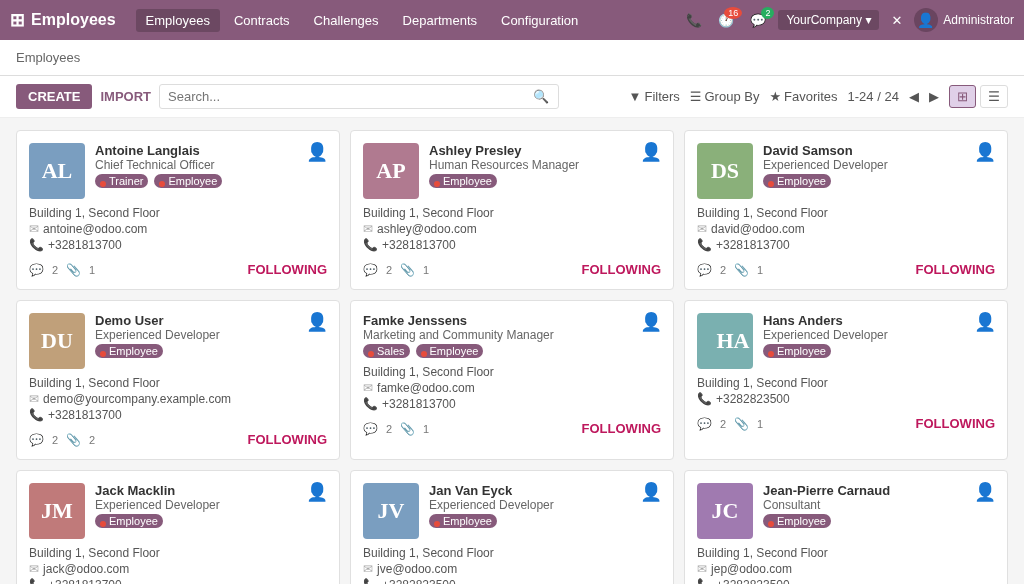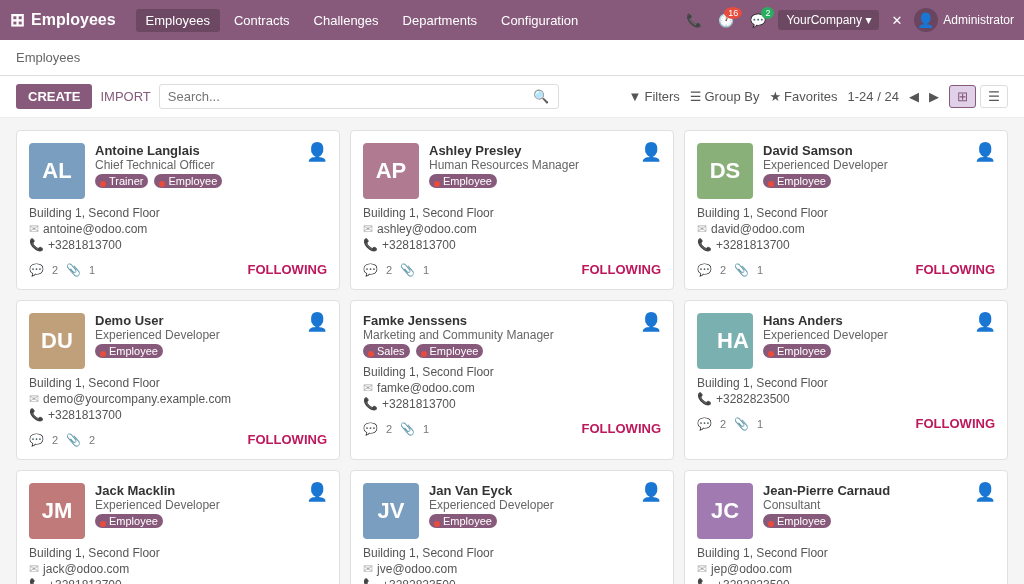--- a/index.html
+++ b/index.html
@@ -113,21 +113,21 @@
       cursor: pointer;
       font-size: 13px;
       font-weight: bold;
     }
     .btn-import {
       background: transparent;
       border: none;
       color: #875a7b;
       cursor: pointer;
       font-size: 13px;
-      font-weight: normal;
+      font-weight: bold;
       text-transform: uppercase;
     }
     .actionbar-right {
       margin-left: auto;
       display: flex;
       align-items: center;
       gap: 10px;
     }
     .filter-btn {
       background: transparent;
@@ -196,20 +196,21 @@
       width: 56px;
       height: 56px;
       border-radius: 4px;
       background: #ccc;
       flex-shrink: 0;
       display: flex;
       align-items: center;
       justify-content: center;
       font-size: 28px;
       overflow: hidden;
+      font-family: Liberation Serif, serif;
     }
     .emp-info { flex: 1; }
     .emp-name { font-weight: bold; font-size: 13px; color: #333; }
     .emp-title { color: #666; font-size: 12px; }
     .person-icon-top {
       position: absolute;
       top: 10px;
       right: 10px;
       color: #e07070;
       font-size: 18px;

